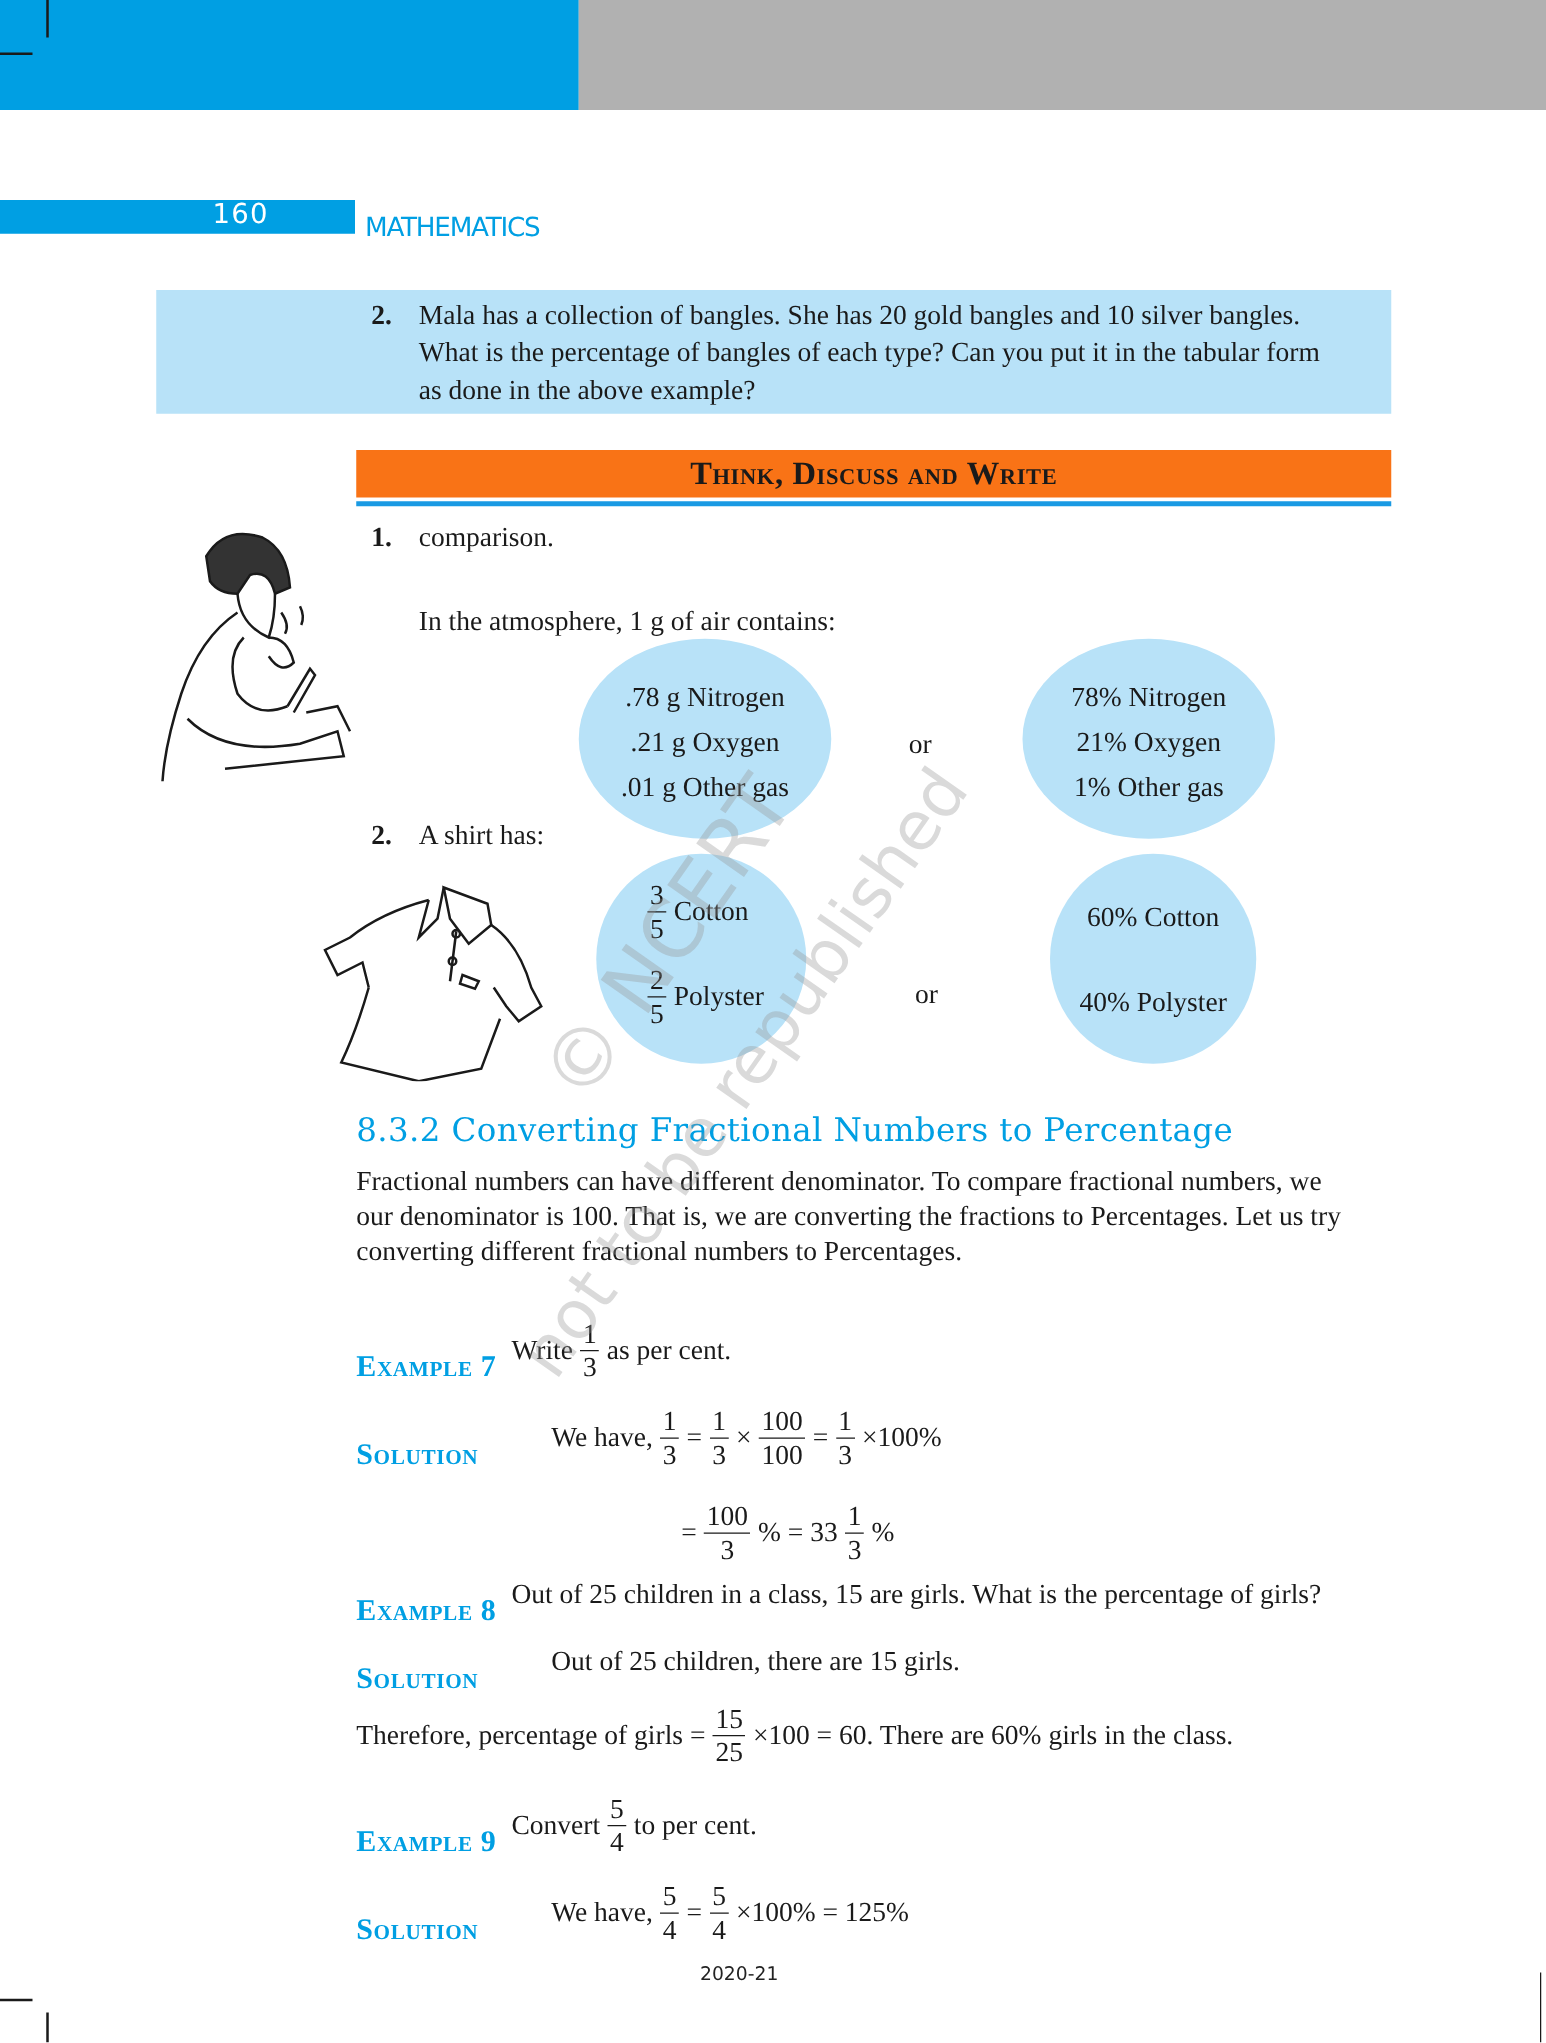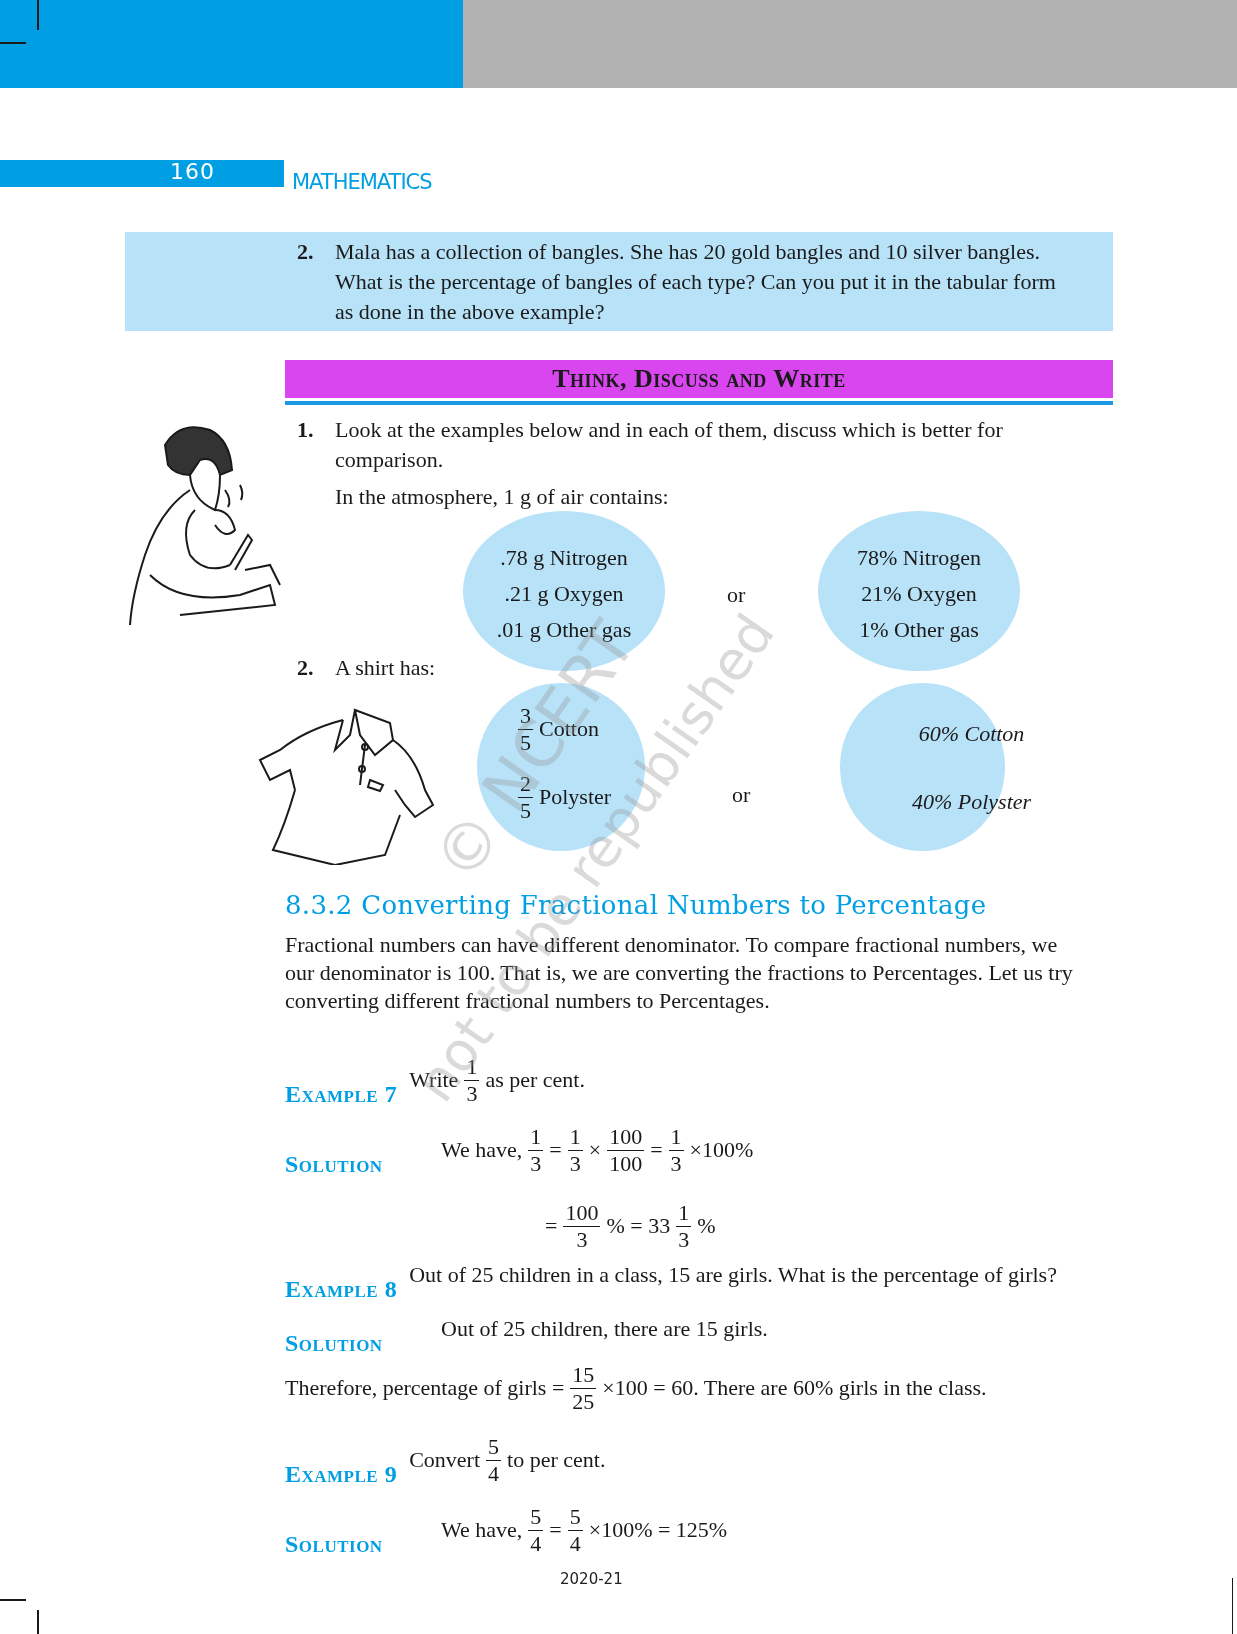--- a/index.html
+++ b/index.html
@@ -15,21 +15,21 @@
   .crop { background: #1a1a1a; }
   
   .hdr-bar { left: 0; top: 160px; width: 284px; height: 27px; background: #009fe3; }
   .hdr-num { left: 170px; top: 159px; width: 60px; font-family: "DejaVu Sans", sans-serif; font-size: 22px; color: #fff; letter-spacing: 1px; }
   .hdr-title { left: 292px; top: 170px; font-family: "DejaVu Sans", sans-serif; font-size: 21px; color: #009fe3; letter-spacing: -1px; }
   
   .qbox { left: 125px; top: 232px; width: 988px; height: 99px; background: #b8e2f8; }
   .text { font-size: 22px; line-height: 30px; }
   .num { font-weight: bold; }
   
-  .tdw { left: 285px; top: 360px; width: 828px; height: 38px; background: #d946ef; text-align: center; font-size: 26px; font-weight: bold; line-height: 38px; font-variant: small-caps; letter-spacing: 0.5px; }
+  .tdw { left: 285px; top: 360px; width: 828px; height: 38px; background: #f97316; text-align: center; font-size: 26px; font-weight: bold; line-height: 38px; font-variant: small-caps; letter-spacing: 0.5px; }
   .tdw-line { left: 285px; top: 401px; width: 828px; height: 4px; background: #1a9ae3; }
   .bubble { background: #b8e2f8; border-radius: 50%; }
   .btxt { font-size: 22px; text-align: center; line-height: 36px; }
   .frac { display: inline-flex; flex-direction: column; align-items: center; vertical-align: middle; line-height: 1; font-size: 22px; }
   .frac .n { padding: 0 2px 2px; border-bottom: 1.2px solid #1a1a1a; }
   .frac .d { padding-top: 2px; }
   .sec { left: 285px; top: 890px; font-size: 26px; font-weight: normal; color: #009fe3; font-family: "DejaVu Serif", serif; letter-spacing: 0.3px; }
   .lbl { font-size: 24px; font-weight: bold; color: #009fe3; font-variant: small-caps; font-family: "Liberation Serif", serif; letter-spacing: 0.5px; margin-top: 28px; }
   .footer { left: 560px; top: 1570px; font-family: "DejaVu Sans", sans-serif; font-size: 15px; color: #222; }
   .wm { font-family: "DejaVu Sans", sans-serif; color: rgba(150,150,150,0.35); transform-origin: left bottom; white-space: nowrap; }
@@ -68,21 +68,20 @@
     <path d="M110 150 L128 120 L132 125 L115 155"></path>
     <path d="M30 160 Q60 190 120 180 L150 170 L155 190 L60 200"></path>
     <path d="M125 155 L150 150 L160 170"></path>
     <path d="M105 75 Q112 85 108 92"></path>
     <path d="M120 70 Q124 78 121 85"></path>
   </svg>
 </div>
 
 <div class="abs text num" style="left:297px;top:415px;">1.</div>
 <div class="abs text" style="left:335px;top:415px;width:780px;text-align:justify;">
-  <div>Look at the examples below and in each of them, discuss which is better for</div>
   <div>comparison.</div>
 </div>
 <div class="abs text" style="left:335px;top:482px;">In the atmosphere, 1 g of air contains:</div>
 
 <div class="abs bubble" style="left:463px;top:511px;width:202px;height:160px;"></div>
 <div class="abs btxt" style="left:463px;top:540px;width:202px;">
   <div>.78 g Nitrogen</div>
   <div>.21 g Oxygen</div>
   <div>.01 g Other gas</div>
 </div>
@@ -123,21 +122,21 @@
   <div class="row text" style="height:58px;margin-top:10px;">
     <span class="frac">
         <span class="n">2</span>
         <span class="d">5</span>
       </span>
     <span>Polyster</span>
   </div>
 </div>
 <div class="abs text" style="left:732px;top:780px;">or</div>
 <div class="abs bubble" style="left:840px;top:683px;width:165px;height:168px;"></div>
-<div class="abs btxt" style="left:889px;top:716px;width:165px;font-style:italic;">
+<div class="abs btxt" style="left:840px;top:716px;width:165px;">
   <div>60% Cotton</div>
   <div style="height:32px;"></div>
   <div>40% Polyster</div>
 </div>
 
 <div class="abs sec">8.3.2  Converting Fractional Numbers to Percentage</div>
 <div class="abs text" style="left:285px;top:931px;width:830px;line-height:28px;">
   <div>Fractional numbers can have different denominator. To compare fractional numbers, we</div>
   <div>our denominator is 100. That is, we are converting the fractions to Percentages. Let us try</div>
   <div>converting different fractional numbers to Percentages.</div>

